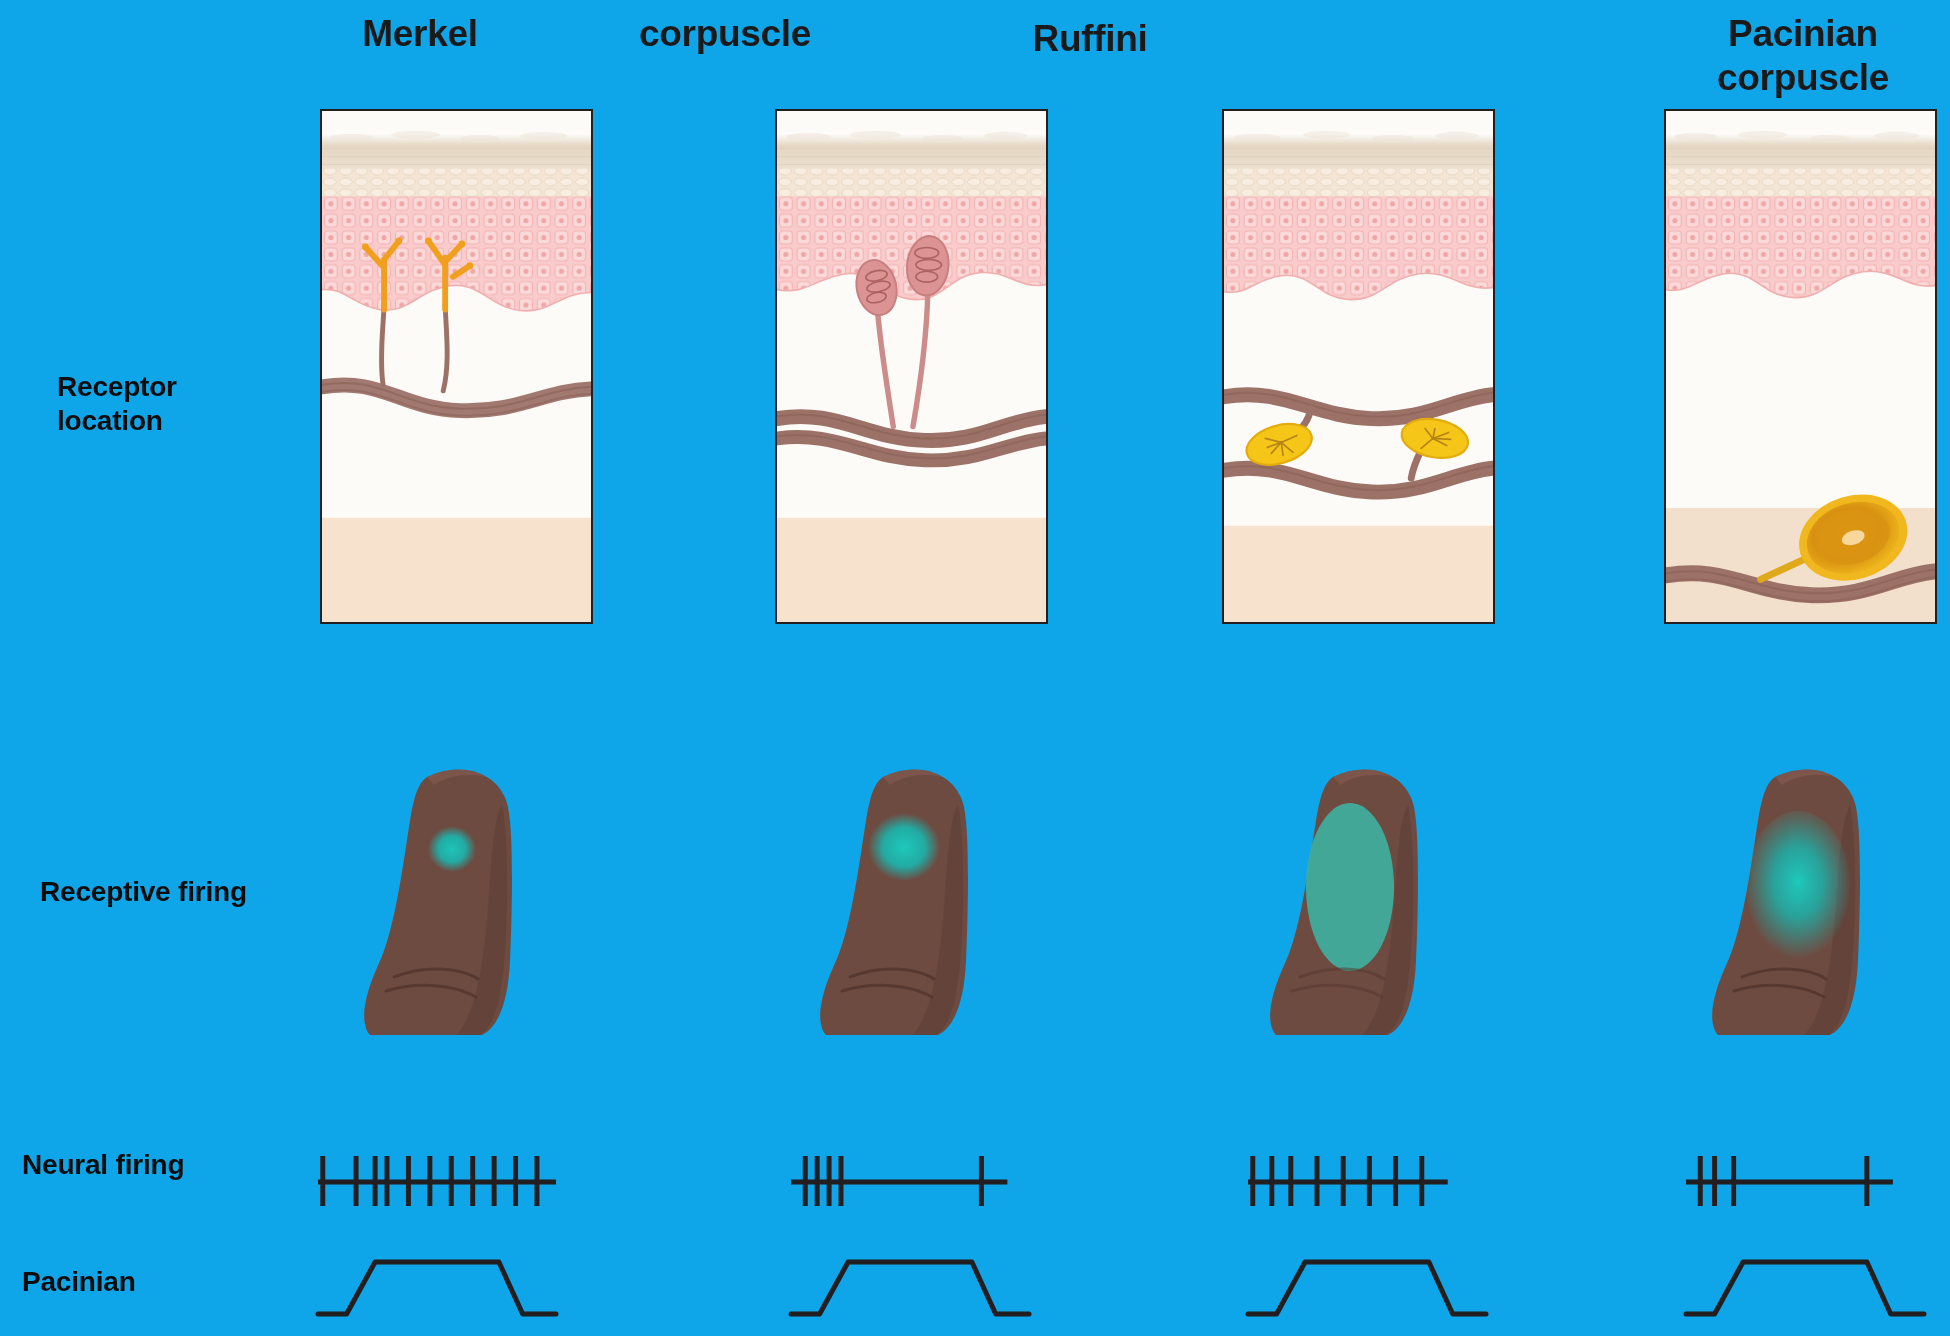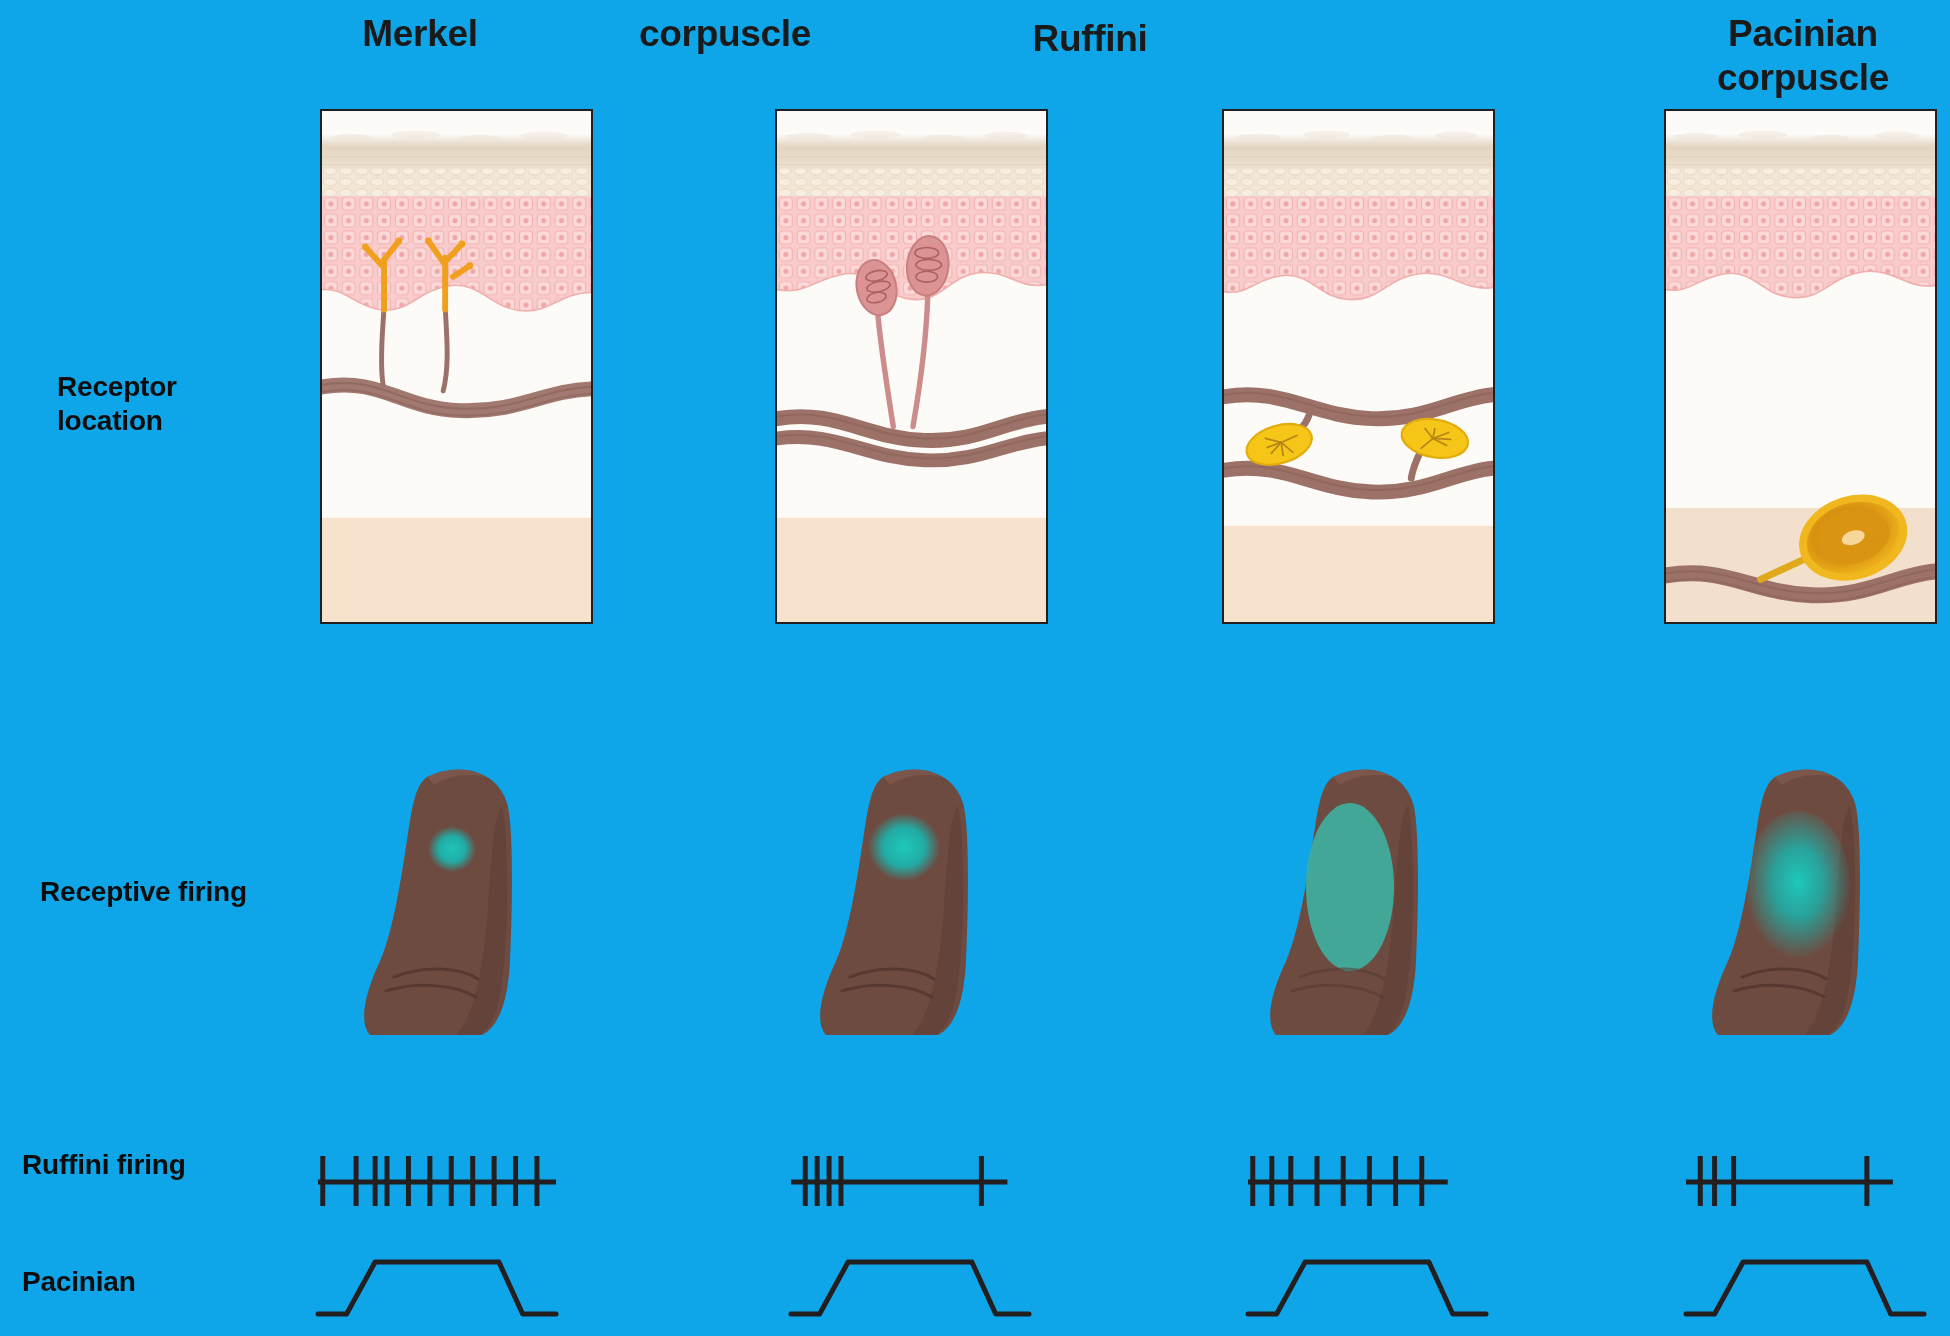--- a/index.html
+++ b/index.html
@@ -88,21 +88,21 @@
   </div>
 
   <div class="row-label" style="left:57px; top:370px;">
     <div>Receptor</div>
     <div>location</div>
   </div>
   <div class="row-label" style="left:40px; top:875px;">
     <span>Receptive firing</span>
   </div>
   <div class="row-label" style="left:22px; top:1148px;">
-    <span>Ruffini firing</span>
+    <span>Neural firing</span>
   </div>
   <div class="row-label" style="left:22px; top:1265px;">
     <span>Pacinian</span>
   </div>
 
   <div class="skin-panel" style="left:320px; top:109px;">
     <svg class="svg-full" viewBox="0 0 273 515" preserveAspectRatio="none">
       <defs>
         <pattern id="epi1" width="18" height="17" patternUnits="userSpaceOnUse">
           <rect width="18" height="17" fill="#f9cbcb"></rect>

